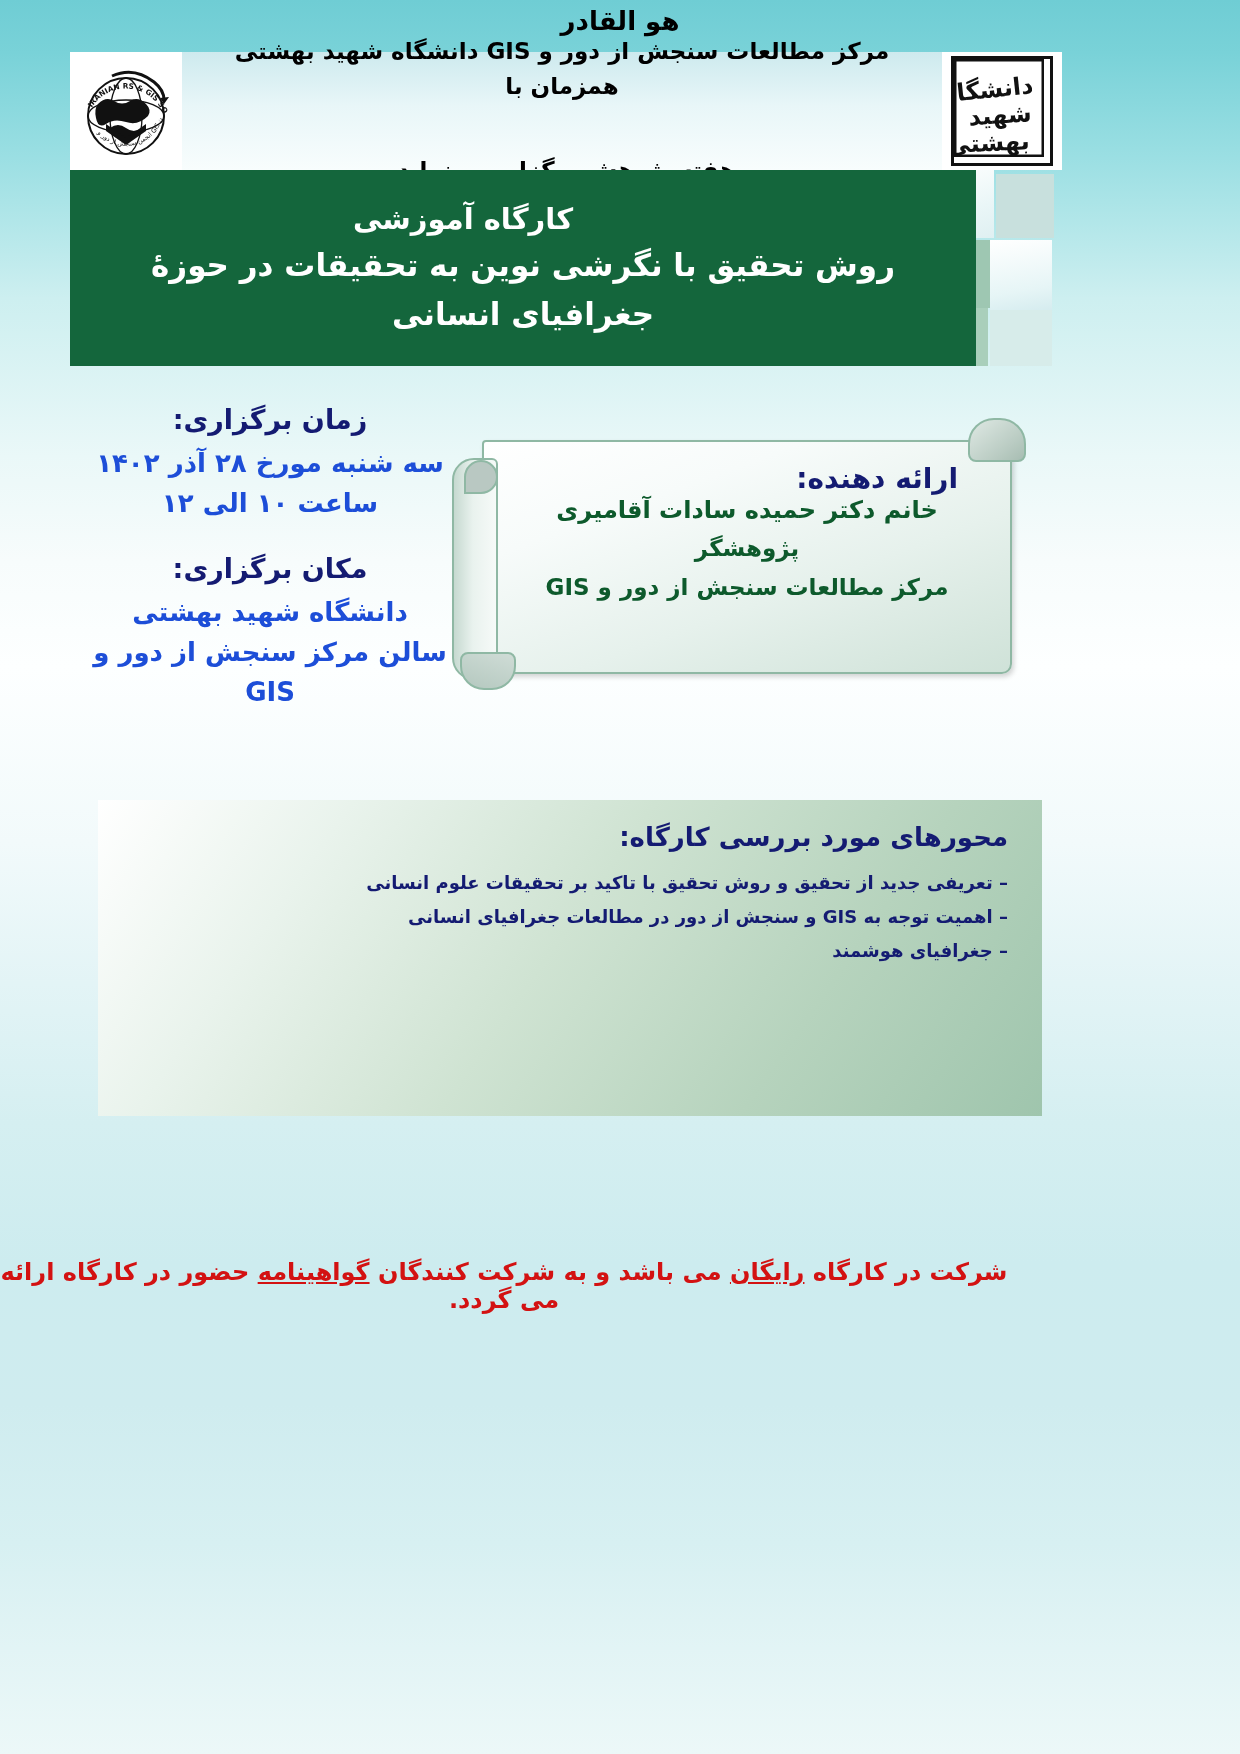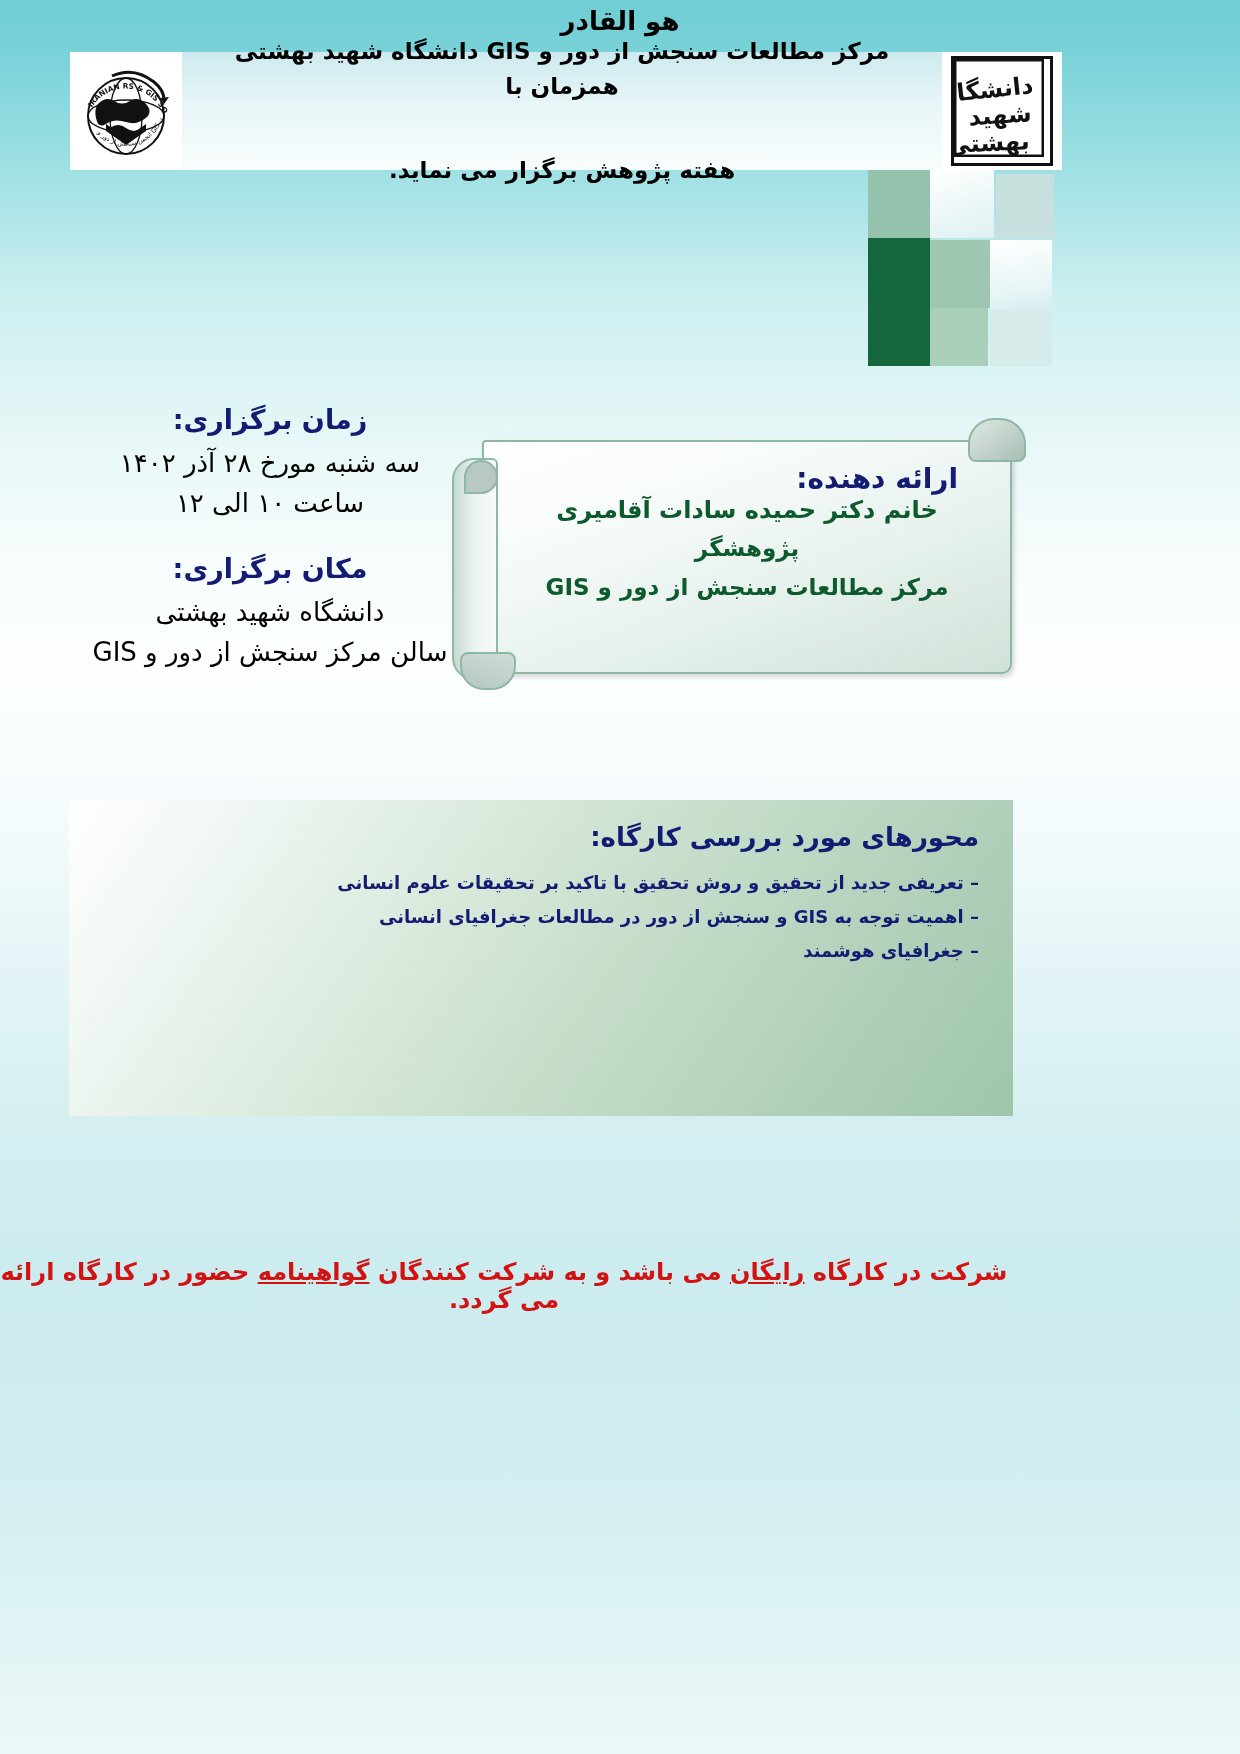--- a/index.html
+++ b/index.html
@@ -167,22 +167,22 @@
   }
   .info-label {
     font-size: 27px;
     font-weight: bold;
     color: #141b72;
     line-height: 1.5;
     margin-bottom: 2px;
   }
   .info-value {
     font-size: 26px;
-    font-weight: normal;
-    color: #000000;
+    font-weight: bold;
+    color: #1d4ed8;
     line-height: 1.55;
     text-align: center;
   }
   .info-gap { height: 26px; }
 
   
   .scroll {
     position: absolute;
     top: 432px;
     left: 452px;
@@ -270,21 +270,21 @@
   .presenter-center {
     font-size: 23px;
     font-weight: bold;
     line-height: 1.7;
   }
 
   
   .topics {
     position: absolute;
     top: 800px;
-    left: 69px;
+    left: 98px;
     width: 944px;
     height: 316px;
     background: linear-gradient(125deg,
         #ffffff 0%,
         #e9f3ec 22%,
         #cfe3d2 48%,
         #b6d3bd 74%,
         #9fc5ad 100%);
     direction: rtl;
     padding: 22px 34px 18px 26px;
@@ -376,20 +376,25 @@
   <div class="deco deco-a"></div>
   <div class="deco deco-b"></div>
   <div class="deco deco-c"></div>
   <div class="deco deco-e"></div>
   <div class="deco deco-f"></div>
   <div class="deco deco-g"></div>
   <div class="deco deco-h"></div>
   <div class="deco deco-i"></div>
   <div class="deco deco-j"></div>
 
+  <div class="title-banner">
+    <div class="title-small">کارگاه آموزشی</div>
+    <div class="title-main">روش تحقیق با نگرشی نوین به تحقیقات در حوزهٔ</div>
+    <div class="title-main">جغرافیای انسانی</div>
+  </div>
 
   <div class="info-block">
     <div class="info-label">زمان برگزاری:</div>
     <div class="info-value">سه شنبه مورخ ۲۸ آذر ۱۴۰۲</div>
     <div class="info-value">ساعت  ۱۰ الی ۱۲</div>
     <div class="info-gap"></div>
     <div class="info-label">مکان  برگزاری:</div>
     <div class="info-value">دانشگاه شهید بهشتی</div>
     <div class="info-value">سالن مرکز سنجش از دور و GIS</div>
   </div>

